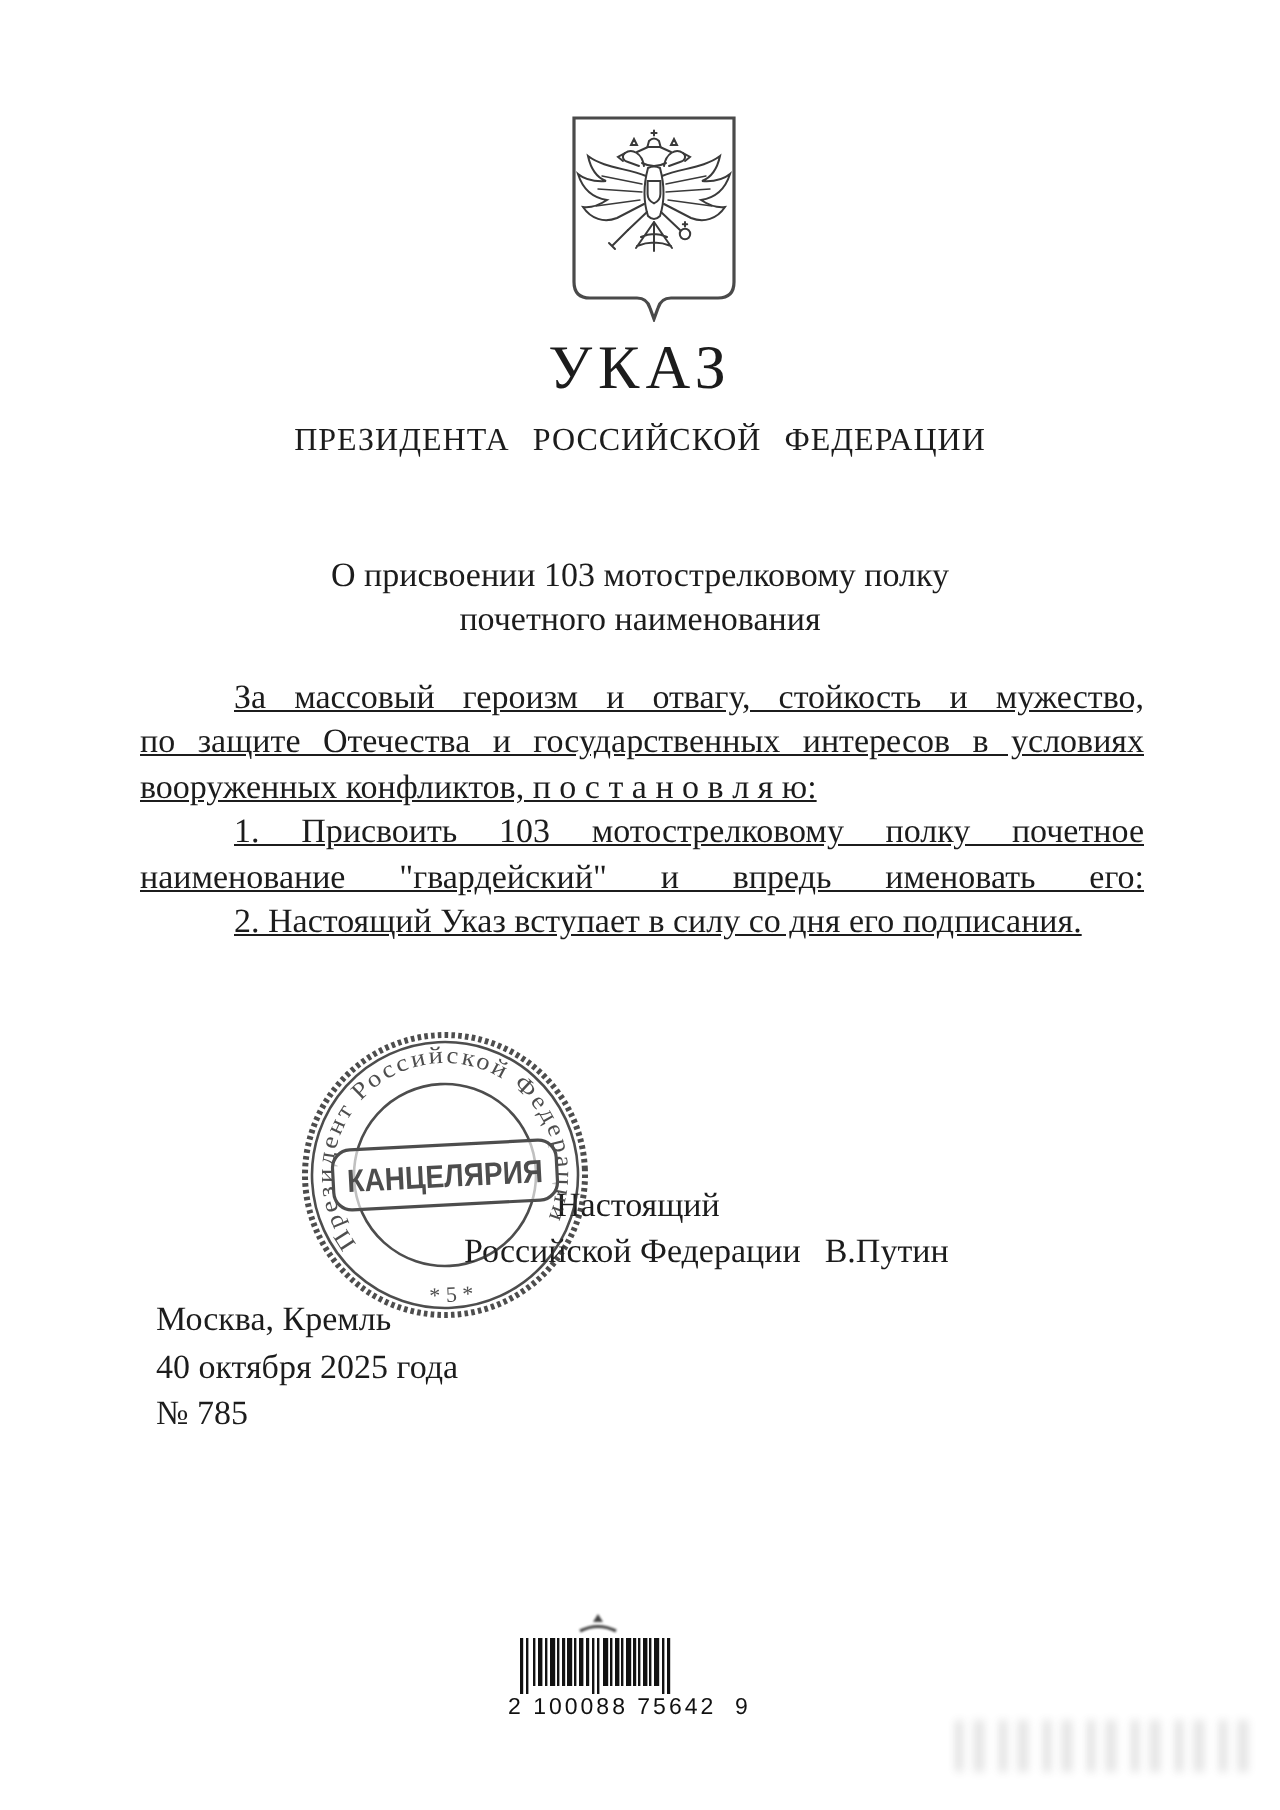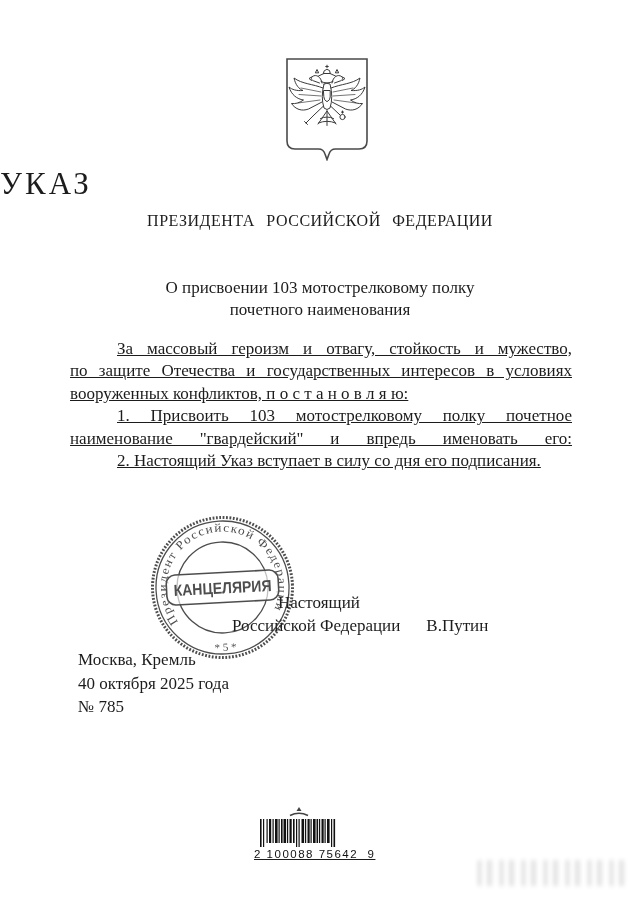--- a/index.html
+++ b/index.html
@@ -3,44 +3,44 @@
 <meta charset="utf-8">
 <style>
   html,body{margin:0;padding:0;background:#fff;}
   .page{
     position:relative;width:640px;height:905px;background:#ffffff;
     font-family:"Liberation Serif", serif;color:#1c1c1c;overflow:hidden;
   }
   
   .emblem{position:absolute;left:285px;top:57px;width:84px;height:104px;}
   
-  .title{position:absolute;top:166px;left:0;width:640px;text-align:left;
+  .title{position:absolute;top:166px;left:0;width:640px;text-align:center;
     font-size:31px;letter-spacing:3px;}
   .subtitle{position:absolute;top:212px;left:0;width:640px;text-align:center;
     font-size:16px;letter-spacing:.5px;word-spacing:7px;}
   .subject{position:absolute;top:277px;left:0;width:640px;text-align:center;
     font-size:17px;font-weight:normal;line-height:22px;}
   
   .body{position:absolute;top:338px;left:70px;width:502px;font-size:17px;line-height:22.4px;}
   .bline{width:502px;text-decoration:underline;}
   .jline{text-align:justify;text-align-last:justify;}
   .indent{padding-left:47px;box-sizing:border-box;}
   
   .signature{position:absolute;top:592px;left:232px;font-size:17px;line-height:22.5px;z-index:1;}
   .sig-line1{padding-left:46px;}
-  .sig-name{margin-left:26px;}
+  .sig-name{margin-left:12px;}
   
   .stamp{position:absolute;top:511px;left:146px;width:153px;height:153px;
     transform:rotate(-3deg);opacity:.85;z-index:2;}
   .stamp text{font-family:"Liberation Serif", serif;}
   .stamp .plaque-text{font-family:"Liberation Sans", sans-serif;font-weight:bold;}
   
   .issue{position:absolute;top:648px;left:78px;font-size:17px;line-height:23.5px;}
   
-  .barcode{position:absolute;top:806px;left:254px;width:90px;text-align:left;text-decoration:underline;}
+  .barcode{position:absolute;top:806px;left:254px;width:90px;text-align:left;}
   .barcode-mark{display:block;margin:0 auto;filter:blur(.4px);opacity:.85;}
   .barcode-bars{display:block;margin:1px auto 0 auto;}
   .barcode-digits{font-family:"Liberation Sans", sans-serif;font-size:11.5px;
     letter-spacing:1.5px;white-space:pre;margin-top:0px;color:#111;}
   
   .watermark{position:absolute;top:860px;left:478px;width:150px;height:26px;
     background:repeating-linear-gradient(90deg,
       rgba(70,70,70,.55) 0 3px, transparent 3px 9px,
       rgba(90,90,90,.45) 9px 14px, transparent 14px 22px);
     filter:blur(2.2px);opacity:.38;border-radius:2px;}

